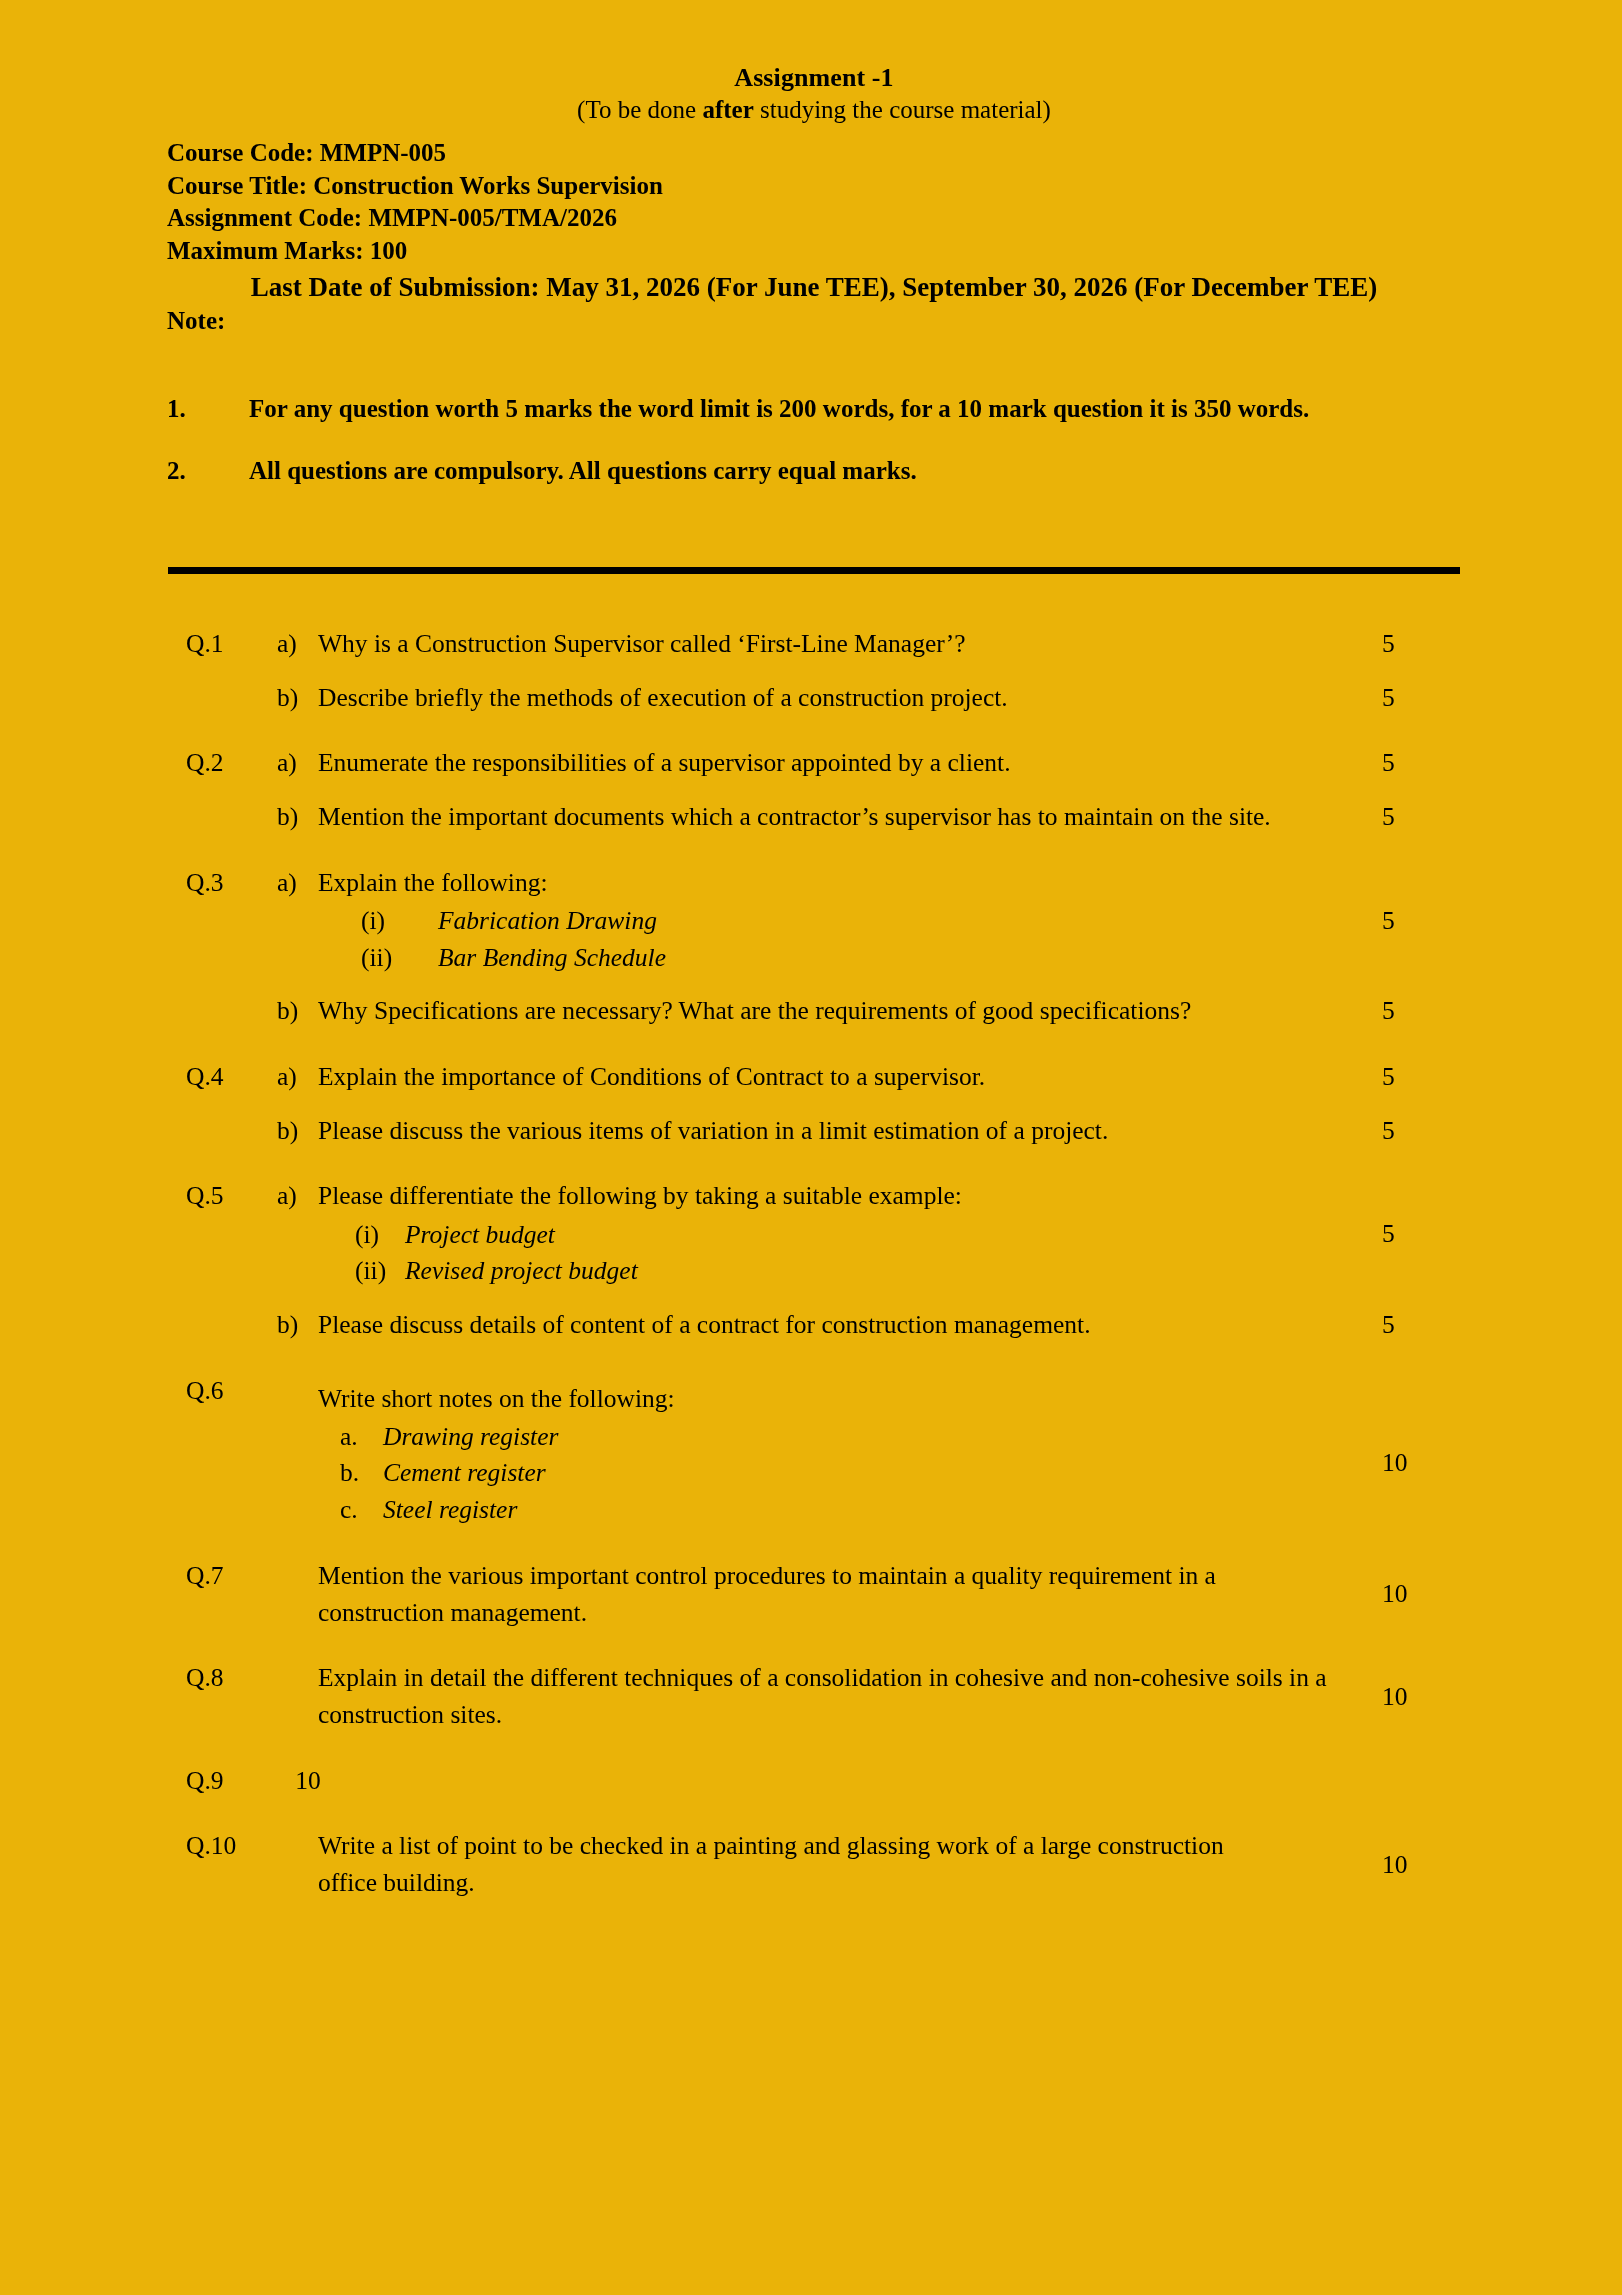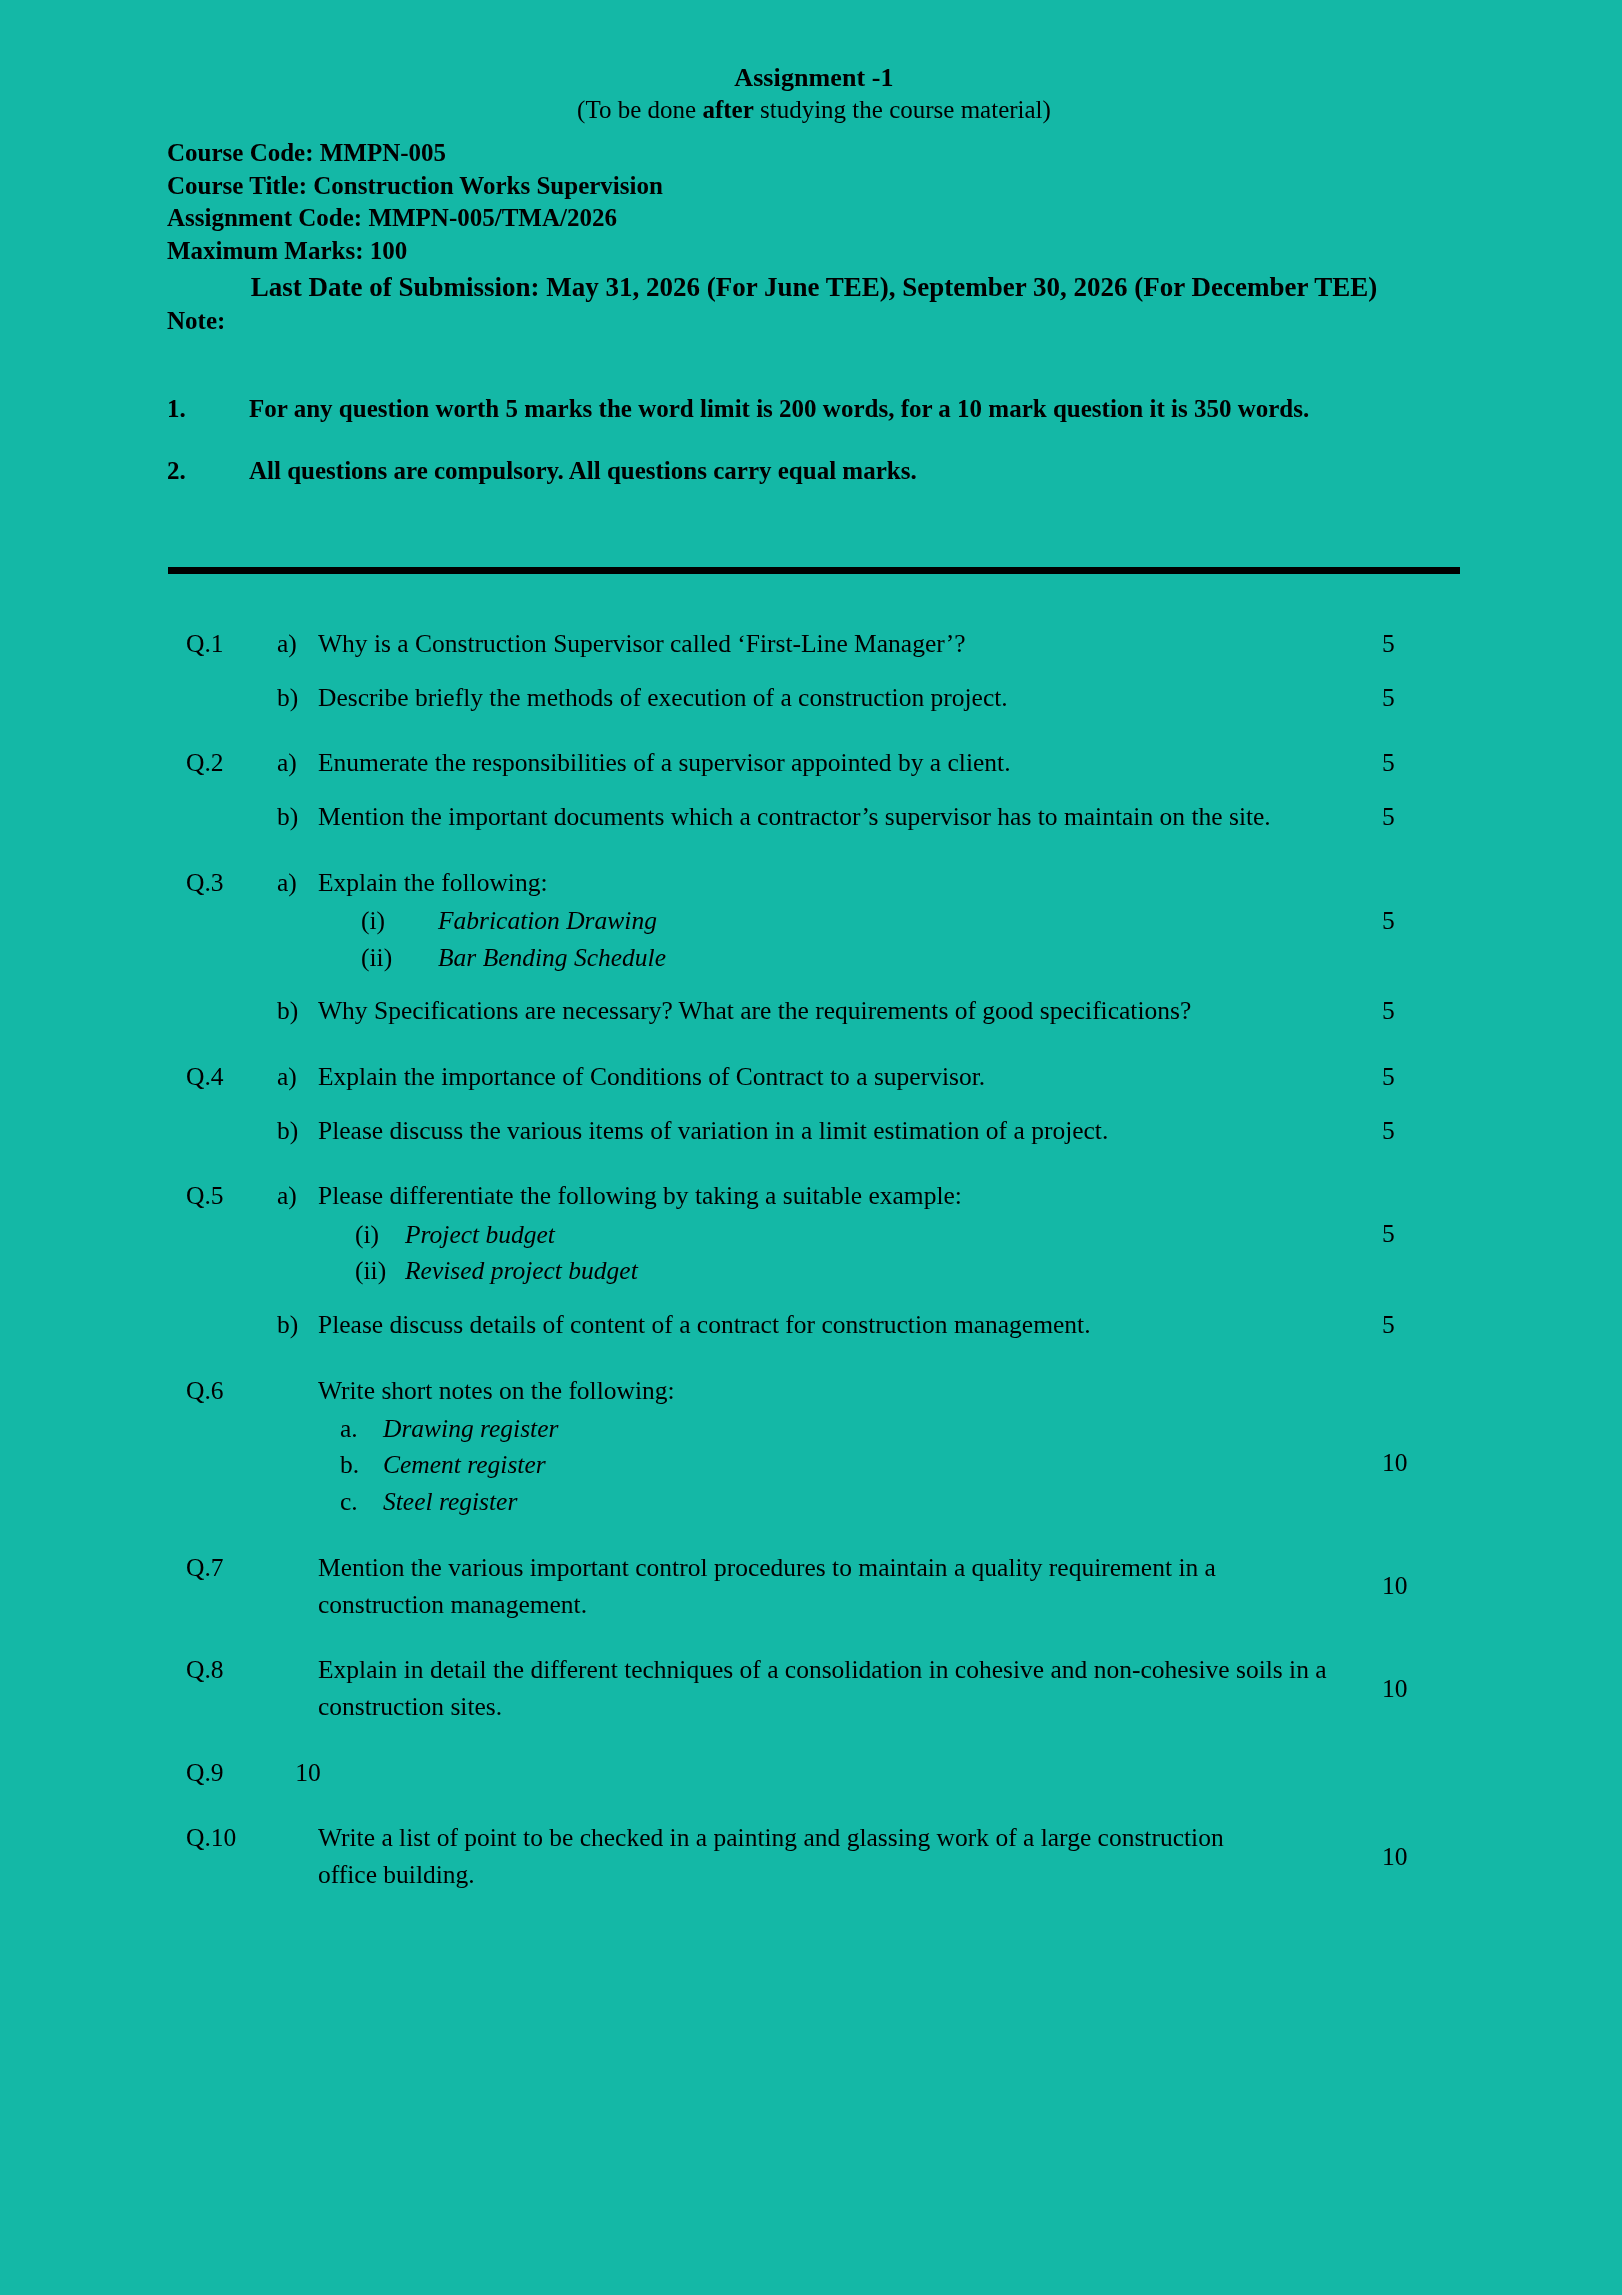--- a/index.html
+++ b/index.html
@@ -8,21 +8,21 @@
     background: #ffffff;
   }
   body {
     font-family: "Liberation Serif", "DejaVu Serif", serif;
     color: #000000;
   }
   .page {
     position: relative;
     width: 1622px;
     height: 2295px;
-    background: #14b8a6;
+    background: #eab308;
     box-sizing: border-box;
     padding: 0;
     overflow: hidden;
   }
 
   
   .header {
     position: absolute;
     left: 167px;
     top: 63px;
@@ -310,21 +310,21 @@
         <div class="q-body">Please discuss details of content of a contract for construction management.</div>
         <div class="q-marks">5</div>
       </div>
     </div>
 
     <div class="spacer-md"></div>
 
     <div class="qgroup">
       <div class="qrow">
         <div class="q-label">Q.6</div>
-        <div class="q-body" style="padding-left:41px;">
+        <div class="q-body" style="padding-left:41px;margin-top:8px;">
           <div>Write short notes on the following:</div>
           <div class="sublist" style="padding-left:22px;">
             <div class="subrow">
               <div class="sub-num-alpha">a.</div>
               <div class="sub-text">Drawing register</div>
             </div>
             <div class="subrow">
               <div class="sub-num-alpha">b.</div>
               <div class="sub-text">Cement register</div>
             </div>

